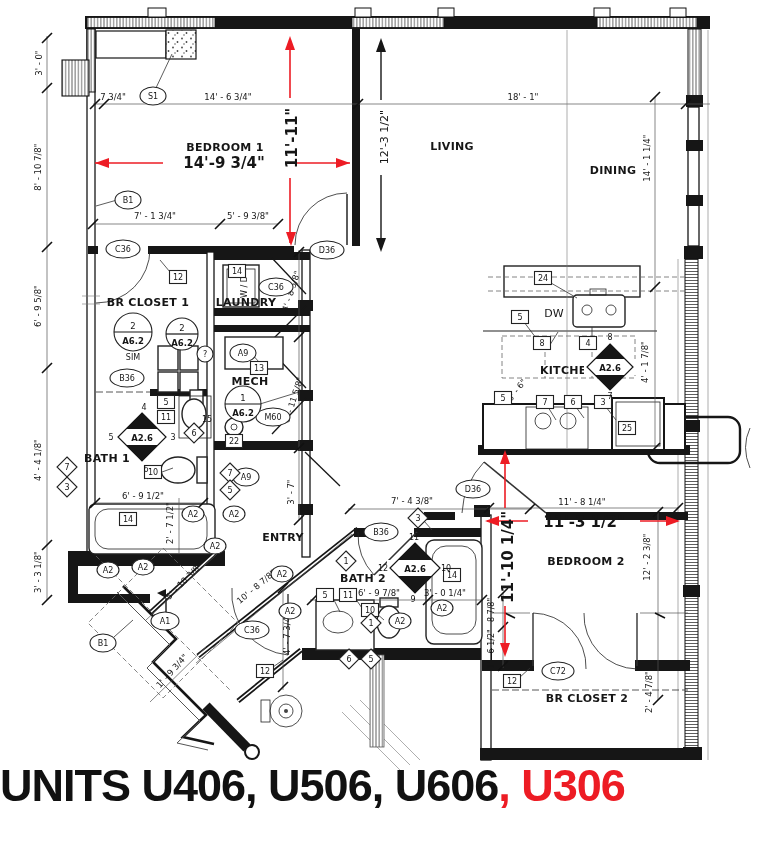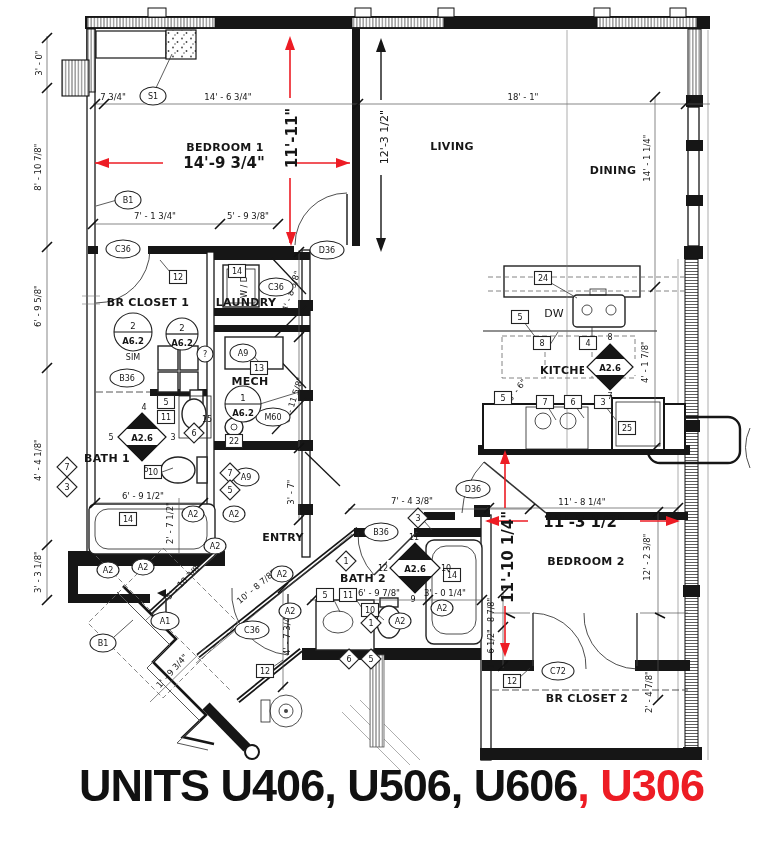--- a/index.html
+++ b/index.html
@@ -16,21 +16,21 @@
   .dline{stroke:#555;stroke-width:.7;fill:none;}
   .thin{stroke:#777;stroke-width:.6;fill:none;}
   .fix{stroke:#222;stroke-width:1.4;fill:#fff;}
   .fix2{stroke:#222;stroke-width:.8;fill:none;}
   .tick{stroke:#111;stroke-width:1.6;}
   .dash{stroke:#666;stroke-width:.8;fill:none;stroke-dasharray:5 3;}
   .dash2{stroke:#444;stroke-width:.9;fill:none;stroke-dasharray:7 3;}
   .co{stroke:#222;stroke-width:1.1;fill:#fff;}
   .leader{stroke:#333;stroke-width:.8;fill:none;}
   .dbl{fill:#fff;stroke:#161616;stroke-width:1.3;}
-  #title{position:absolute;left:0;top:760px;width:783px;text-align:center;font-family:"Liberation Sans",sans-serif;font-weight:bold;font-size:45px;letter-spacing:-1px;color:#111;white-space:nowrap;}
+  #title{position:absolute;left:0;top:760px;width:783px;font-family:"Liberation Sans",sans-serif;font-weight:bold;font-size:45px;letter-spacing:-1px;color:#111;white-space:nowrap;}
 </style>
 </head>
 <body>
 
 <div id="stage">
 <svg width="783" height="844" viewBox="0 0 783 844">
   <defs>
     <pattern id="pvh" width="3.2" height="8" patternUnits="userSpaceOnUse">
       <rect width="3.2" height="8" fill="#fff"></rect>
           <line x1="1.6" y1="0" x2="1.6" y2="8" stroke="#333" stroke-width="0.8"></line>

